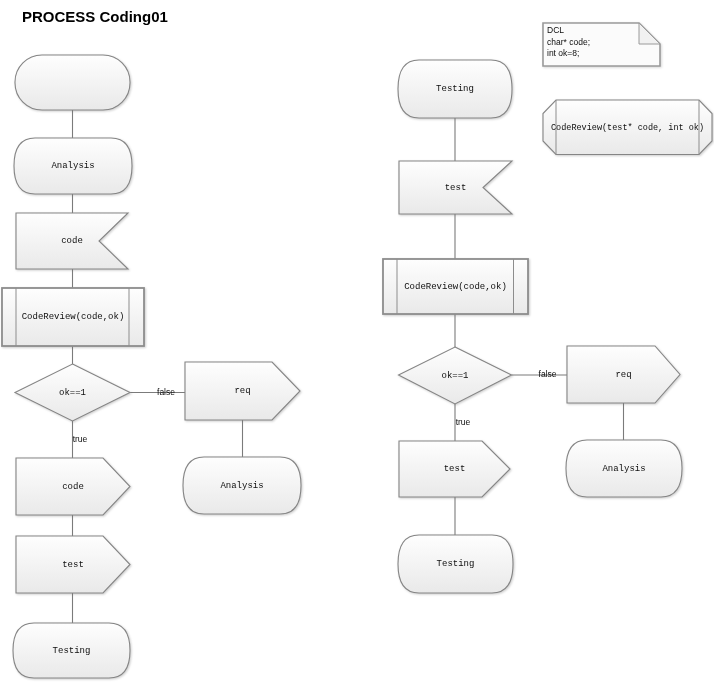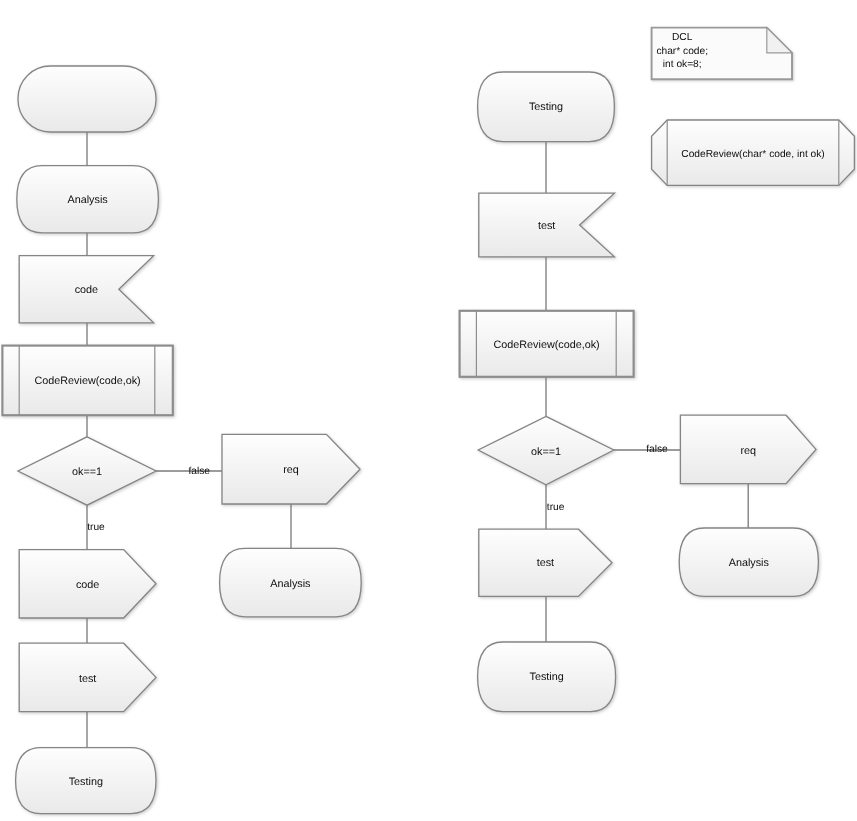--- a/index.html
+++ b/index.html
@@ -37,33 +37,33 @@
     position:absolute;left:22px;top:8px;
     font-size:15px;font-weight:bold;color:#000;
     white-space:nowrap;
   }
   .lbl{
     position:absolute;
     display:flex;align-items:center;justify-content:center;
     font-size:9px;color:#0d0d0d;
     text-align:right;white-space:nowrap;
     pointer-events:none;
+    font-family:Liberation Mono, monospace;
   }
   .edge-lbl{
     position:absolute;
     display:flex;align-items:center;justify-content:center;
     font-size:8.5px;color:#0d0d0d;white-space:nowrap;
     pointer-events:none;
     text-align:right;
   }
   .note-text{
     position:absolute;left:547px;top:25px;
     font-size:8.5px;line-height:11.5px;color:#0d0d0d;
     pointer-events:none;
-    text-align:center;
   }
 </style>
 </head>
 <body>
 
 <div class="canvas">
 
   <svg width="714" height="684" viewBox="0 0 714 684">
     <defs>
       <linearGradient id="shapeGrad" x1="0" y1="0" x2="0" y2="1">
@@ -117,20 +117,21 @@
     <path class="shape" d="M 587,440 L 661,440 Q 682,440 682,468.5 Q 682,497 661,497 L 587,497 Q 566,497 566,468.5 Q 566,440 587,440 Z"></path>
 
     <path class="note" d="M 543,23 L 639,23 L 660,44 L 660,66 L 543,66 Z"></path>
     <path class="note-fold" d="M 639,23 L 639,44 L 660,44 Z"></path>
 
     <path class="shape" d="M 556,100 L 699,100 L 712,113.5 L 712,141 L 699,154.5 L 556,154.5 L 543,141 L 543,113.5 Z"></path>
     <line class="inner-line" x1="556" y1="100" x2="556" y2="154.5"></line>
     <line class="inner-line" x1="699" y1="100" x2="699" y2="154.5"></line>
   </svg>
 
+  <div class="title">PROCESS Coding01</div>
 
   <div class="lbl" style="left:14px;top:138px;width:118px;height:56px">Analysis</div>
   <div class="lbl" style="left:16px;top:213px;width:112px;height:56px">code</div>
   <div class="lbl" style="left:2px;top:288px;width:142px;height:58px">CodeReview(code,ok)</div>
   <div class="lbl" style="left:15px;top:364px;width:115px;height:57px">ok==1</div>
   <div class="edge-lbl" style="left:65px;top:432px;width:30px;height:14px">true</div>
   <div class="edge-lbl" style="left:150px;top:385px;width:32px;height:14px">false</div>
   <div class="lbl" style="left:16px;top:458px;width:114px;height:57px">code</div>
   <div class="lbl" style="left:16px;top:536px;width:114px;height:57px">test</div>
   <div class="lbl" style="left:13px;top:623px;width:117px;height:55px">Testing</div>
@@ -146,15 +147,15 @@
   <div class="lbl" style="left:399px;top:441px;width:111px;height:56px">test</div>
   <div class="lbl" style="left:398px;top:535px;width:115px;height:58px">Testing</div>
   <div class="lbl" style="left:567px;top:346px;width:113px;height:57px">req</div>
   <div class="lbl" style="left:566px;top:440px;width:116px;height:57px">Analysis</div>
 
   <div class="note-text">
     <div>DCL</div>
     <div>char* code;</div>
     <div>int ok=8;</div>
   </div>
-  <div class="lbl" style="left:543px;top:100px;width:169px;height:55px;font-size:8.5px">CodeReview(char* code, int ok)</div>
+  <div class="lbl" style="left:543px;top:100px;width:169px;height:55px;font-size:8.5px">CodeReview(test* code, int ok)</div>
 
 </div>
 
 </body></html>

